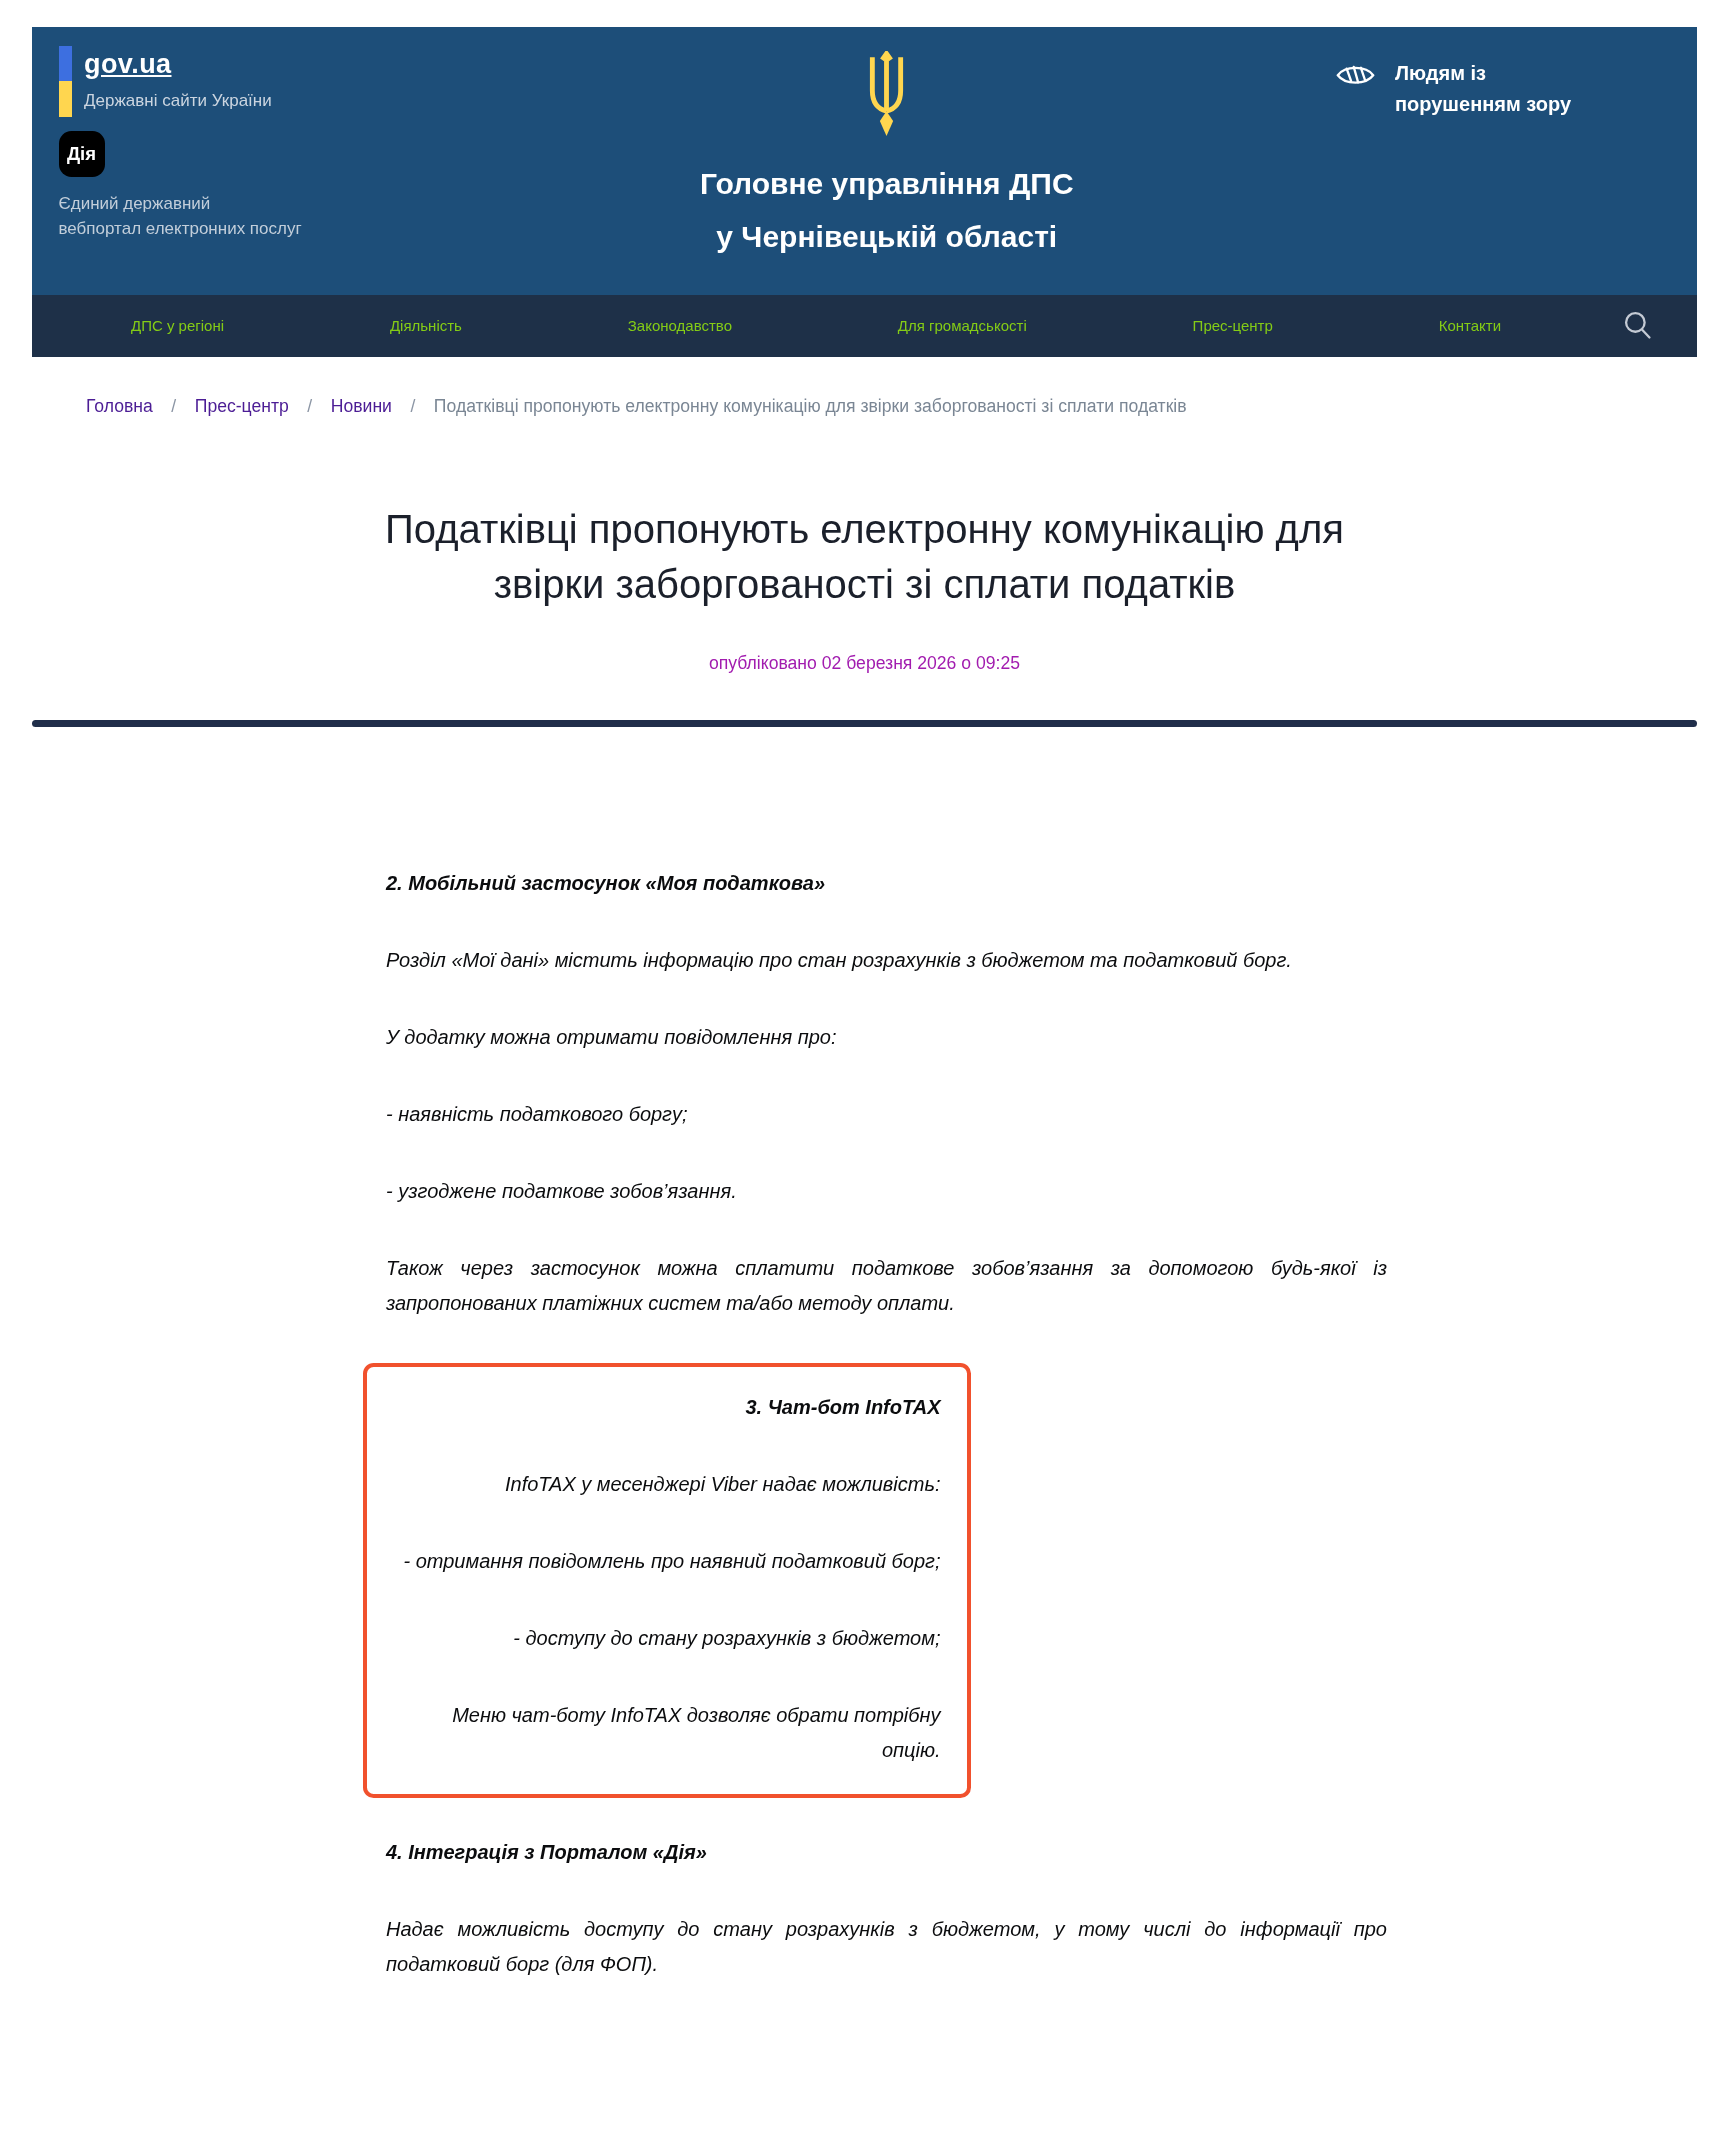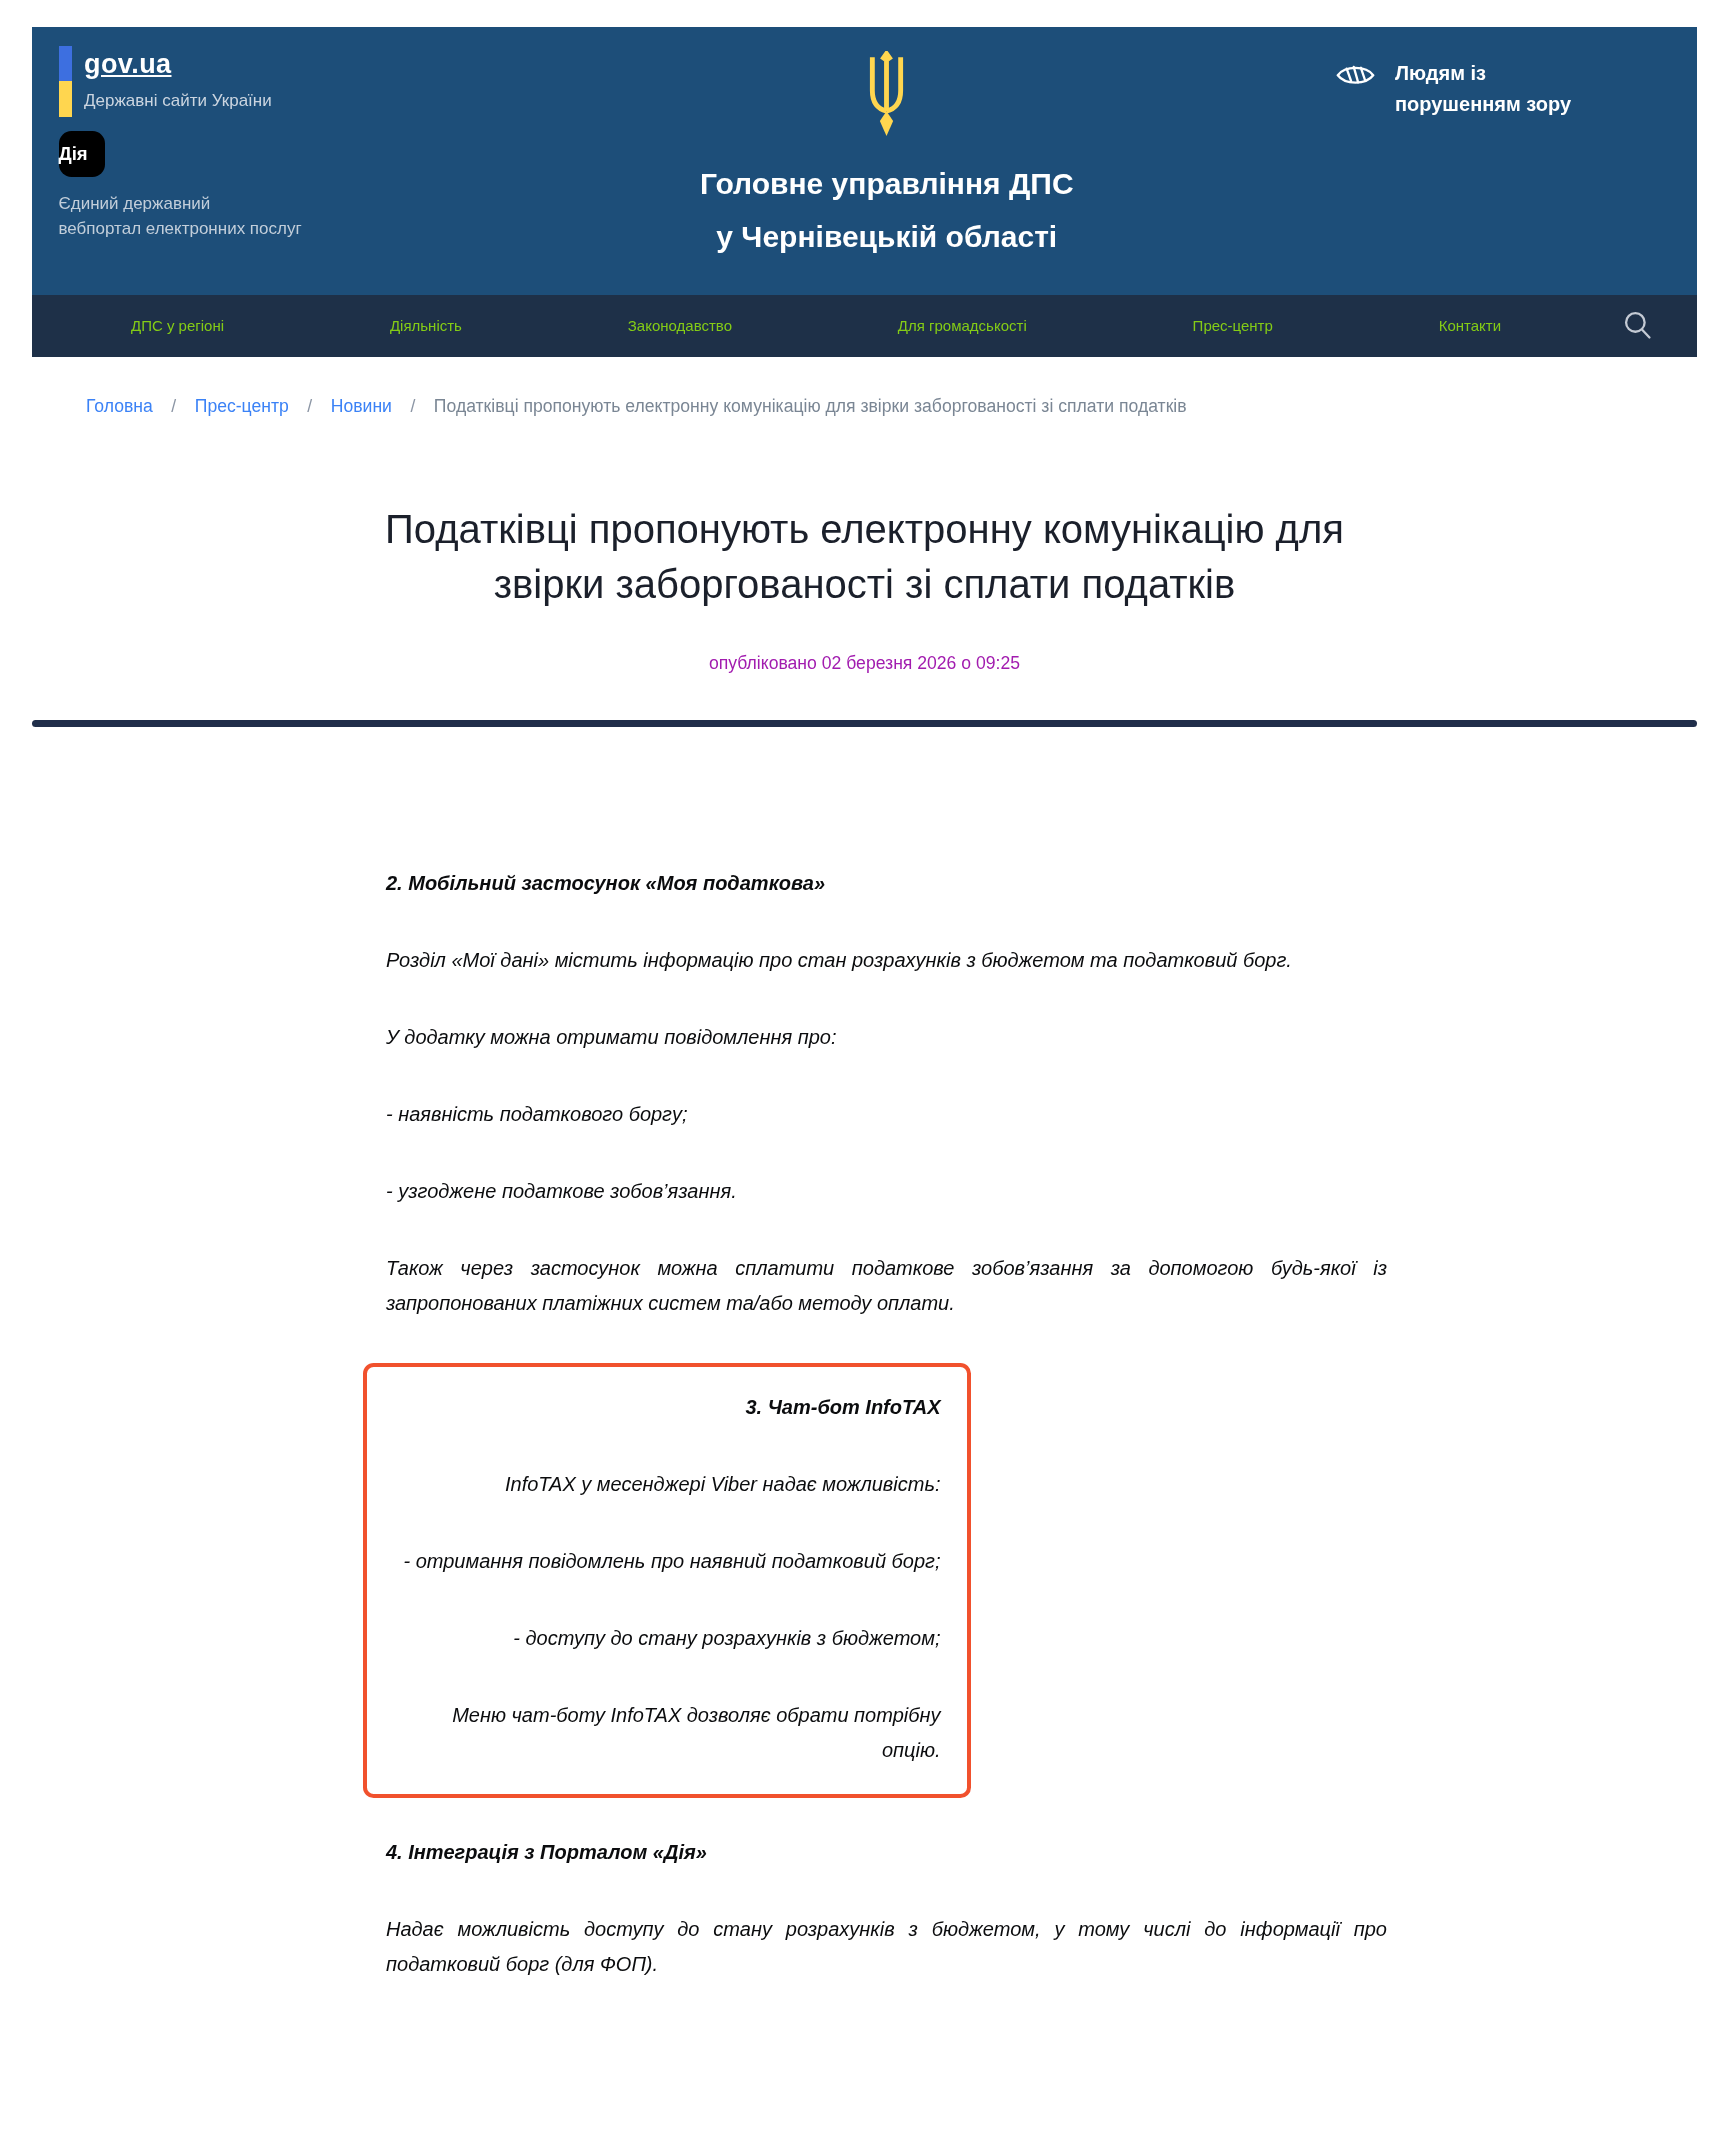--- a/index.html
+++ b/index.html
@@ -23,21 +23,21 @@
   .header-left { width: 379px; }
   .govua { display: flex; gap: 12.4px; cursor: pointer; }
   .flag { width: 13.2px; height: 71px; display: flex; flex-direction: column; flex: none; }
   .flag-blue { flex: 1; background: #3d6fe0; }
   .flag-yellow { flex: 1; background: #ffd64f; }
   .govua-title { font-size: 27px; font-weight: bold; letter-spacing: 0.4px; margin-top: 3.5px; text-decoration: underline; }
   .govua-sub { font-size: 17px; color: #cbd5e0; margin-top: 10.6px; }
   .diia { margin-top: 14px; }
   .diia-badge {
     width: 46px; height: 46px; background: #000; border-radius: 12.4px;
-    color: #fff; display: flex; align-items: center; 
+    color: #fff; display: flex; align-items: center; justify-content: center;
     font-size: 18.5px; font-weight: bold; cursor: pointer;
   }
   .diia-caption { margin-top: 14px; font-size: 17px; line-height: 25px; color: #c2ceda; }
 
   .header-center { flex: 1; display: flex; flex-direction: column; align-items: center; padding-top: 5.3px; }
   .trident-icon { margin-bottom: 14px; }
   .org-title { margin: 0; text-align: center; font-size: 30px; font-weight: bold; line-height: 53px; }
 
   .header-right { width: 326px; display: flex; gap: 20px; padding-top: 12.4px; cursor: pointer; }
   .eye-icon { flex: none; margin-top: 3.5px; }
@@ -58,21 +58,21 @@
 
   
   .breadcrumb {
     margin: 39px 32px 0 86px;
     font-size: 17.6px;
     display: flex;
     gap: 18.5px;
     align-items: baseline;
     white-space: nowrap;
   }
-  .crumb-link { color: #3b82f6; cursor: pointer; }
+  .crumb-link { color: #4c1d95; cursor: pointer; }
   .crumb-sep { color: #8c96a5; }
   .crumb-current { color: #7a8694; overflow: hidden; text-overflow: ellipsis; }
 
   
   .article-title {
     margin: 85px auto 0;
     max-width: 988px;
     text-align: center;
     font-size: 40px;
     font-weight: 400;

